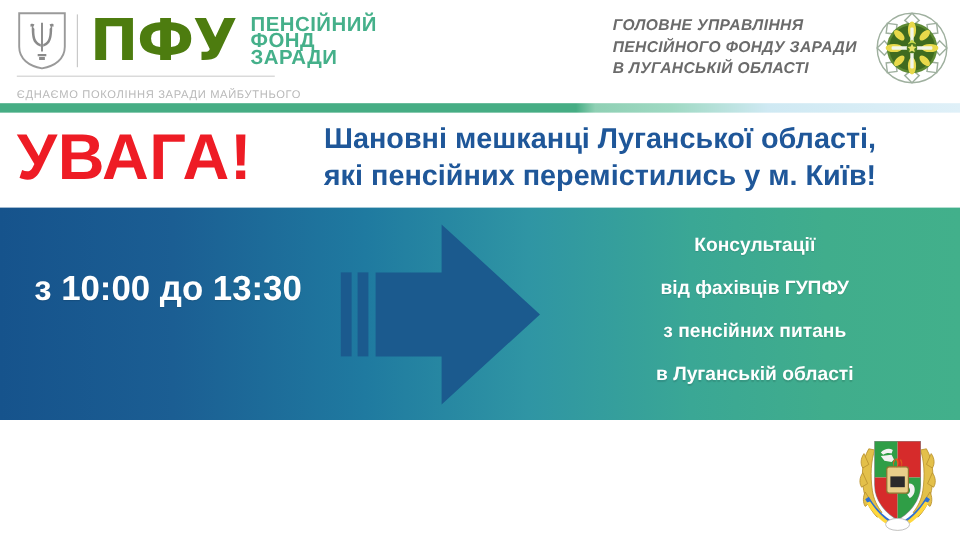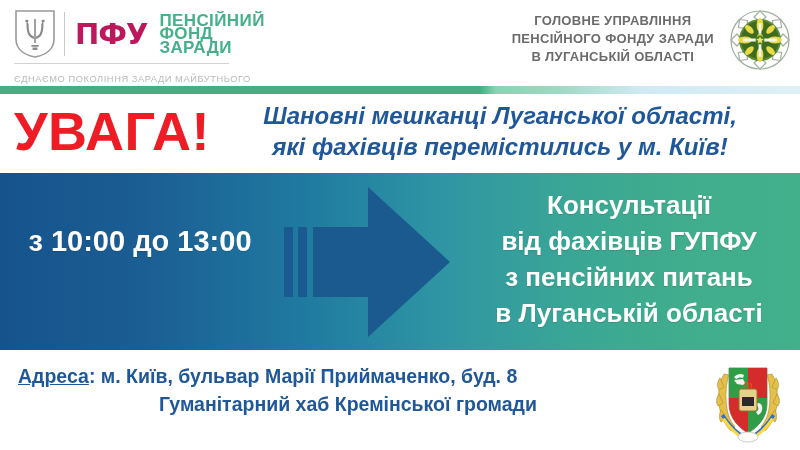--- a/index.html
+++ b/index.html
@@ -26,23 +26,23 @@
   .logo-row{display:flex;align-items:center;}
   .shield{
     width:42px;height:50px;flex:0 0 auto;
   }
   .logo-divider{
     width:1px;height:44px;background:#c9c9c9;margin:0 10px 0 8px;
   }
   .pfu-letters{
     font-family:"DejaVu Sans","Liberation Sans",sans-serif;
     font-weight:bold;
-    font-size:29px;
+    font-size:48px;
     line-height:44px;
-    color:#be185d;
+    color:#4d7c0f;
     letter-spacing:-1px;
     text-align:center;
   }
   .pfu-sub{
     margin-left:12px;
     color:#45b08a;
     font-weight:bold;
     font-size:17px;
     line-height:13.5px;
     letter-spacing:.4px;
@@ -50,26 +50,27 @@
   .tagline-wrap{
     margin-top:4px;width:215px;
   }
   .tagline-rule{height:1px;background:#d2d2d2;width:215px;margin-bottom:3px;}
   .tagline{
     font-size:9.3px;color:#b9b9b9;letter-spacing:.55px;white-space:nowrap;margin-top:10px;
   }
 
   .dept-block{
     position:absolute;right:86px;top:12px;
-    text-align:center;
+    text-align:left;
     color:#6b6b6b;
     font-weight:bold;
     font-size:13px;
     line-height:18px;
     letter-spacing:.3px;
+    font-style:italic;
   }
   .dept-emblem{
     position:absolute;right:9px;top:9px;width:62px;height:62px;
   }
 
   
   .strip-top{
     position:absolute;left:0;top:86px;width:800px;height:8px;
     background:linear-gradient(to right,#46ad84 0%,#46ad84 60%,#8fd0b4 62%,#9fd9c3 70%,#cfe9f3 80%,#dff0f8 100%);
   }
@@ -88,21 +89,20 @@
     line-height:50px;
     letter-spacing:.5px;
   }
   .band-text{
     position:absolute;left:214px;top:6px;width:572px;
     color:#1f5799;
     font-weight:bold;
     font-size:24px;
     line-height:31px;
     text-align:center;
-    font-style:italic;
   }
 
   
   .panel{
     position:absolute;left:0;top:173px;width:800px;height:177px;
     background:linear-gradient(to right,#16538c 0%,#1b5e93 18%,#1f7aa0 38%,#2f95a4 55%,#3aa795 72%,#40ad8c 86%,#42b08b 100%);
     overflow:hidden;
   }
   .date-block{
     position:absolute;left:6px;top:48px;width:268px;
@@ -114,21 +114,21 @@
     text-shadow:0 1px 1px rgba(0,0,0,.12);
   }
   .arrow-wrap{
     position:absolute;left:282px;top:8px;width:180px;height:162px;
   }
   .consult-block{
     position:absolute;left:462px;top:14px;width:334px;
     color:#ffffff;
     font-weight:bold;
     text-align:center;
-    font-size:26px;
+    font-size:16px;
     line-height:36px;
     text-shadow:0 1px 1px rgba(0,0,0,.12);
   }
 
   
   .footer{
     position:absolute;left:0;top:350px;width:800px;height:100px;
     background:#ffffff;
   }
   .addr{
@@ -223,51 +223,47 @@
       </svg>
     </span>
   </div>
 
   <div class="strip-top"></div>
 
   <div class="band">
     <div class="uvaga">УВАГА!</div>
     <div class="band-text">
       <div>Шановні мешканці Луганської області,</div>
-      <div>які фахівців перемістились у м. Київ!</div>
+      <div>які пенсійних перемістились у м. Київ!</div>
     </div>
   </div>
 
   <div class="panel">
 
     <div class="date-block">
-      <div>з 10:00 до 13:00</div>
+      <div>з 10:00 до 13:30</div>
     </div>
 
     <span class="arrow-wrap">
       <svg viewBox="0 0 180 162" width="180" height="162" aria-hidden="true">
         <rect x="2" y="46" width="9" height="70" fill="#1b5a8e"></rect>
         <rect x="16" y="46" width="9" height="70" fill="#1b5a8e"></rect>
         <path d="M31 46 H86 V6 L168 81 L86 156 V116 H31 Z" fill="#1b5a8e"></path>
       </svg>
     </span>
 
     <div class="consult-block">
       <div>Консультації</div>
       <div>від фахівців ГУПФУ</div>
       <div>з пенсійних питань</div>
       <div>в Луганській області</div>
     </div>
   </div>
 
   <div class="footer">
-    <div class="addr">
-      <div class="addr-line1"><span class="addr-label">Адреса</span><span>: м. Київ, бульвар Марії Приймаченко, буд. 8</span></div>
-      <div class="addr-line2">Гуманітарний хаб Кремінської громади</div>
-    </div>
 
     <span class="oblast-emblem">
       <svg viewBox="0 0 76 84" width="76" height="84" aria-hidden="true">
         <g fill="#e3c04a" stroke="#b9912f" stroke-width="0.7">
           <path d="M14 14 c-6 10 -7 26 -3 40 c2 7 6 13 10 17 l4 -4 c-4 -5 -7 -11 -8 -18 c-2 -13 -1 -26 2 -34 z"></path>
           <path d="M62 14 c6 10 7 26 3 40 c-2 7 -6 13 -10 17 l-4 -4 c4 -5 7 -11 8 -18 c2 -13 1 -26 -2 -34 z"></path>
           <path d="M10 18 c-3 4 -3 9 -1 12 l5 -3 z"></path>
           <path d="M66 18 c3 4 3 9 1 12 l-5 -3 z"></path>
           <path d="M9 34 c-3 4 -3 9 -1 12 l5 -3 z"></path>
           <path d="M67 34 c3 4 3 9 1 12 l-5 -3 z"></path>

